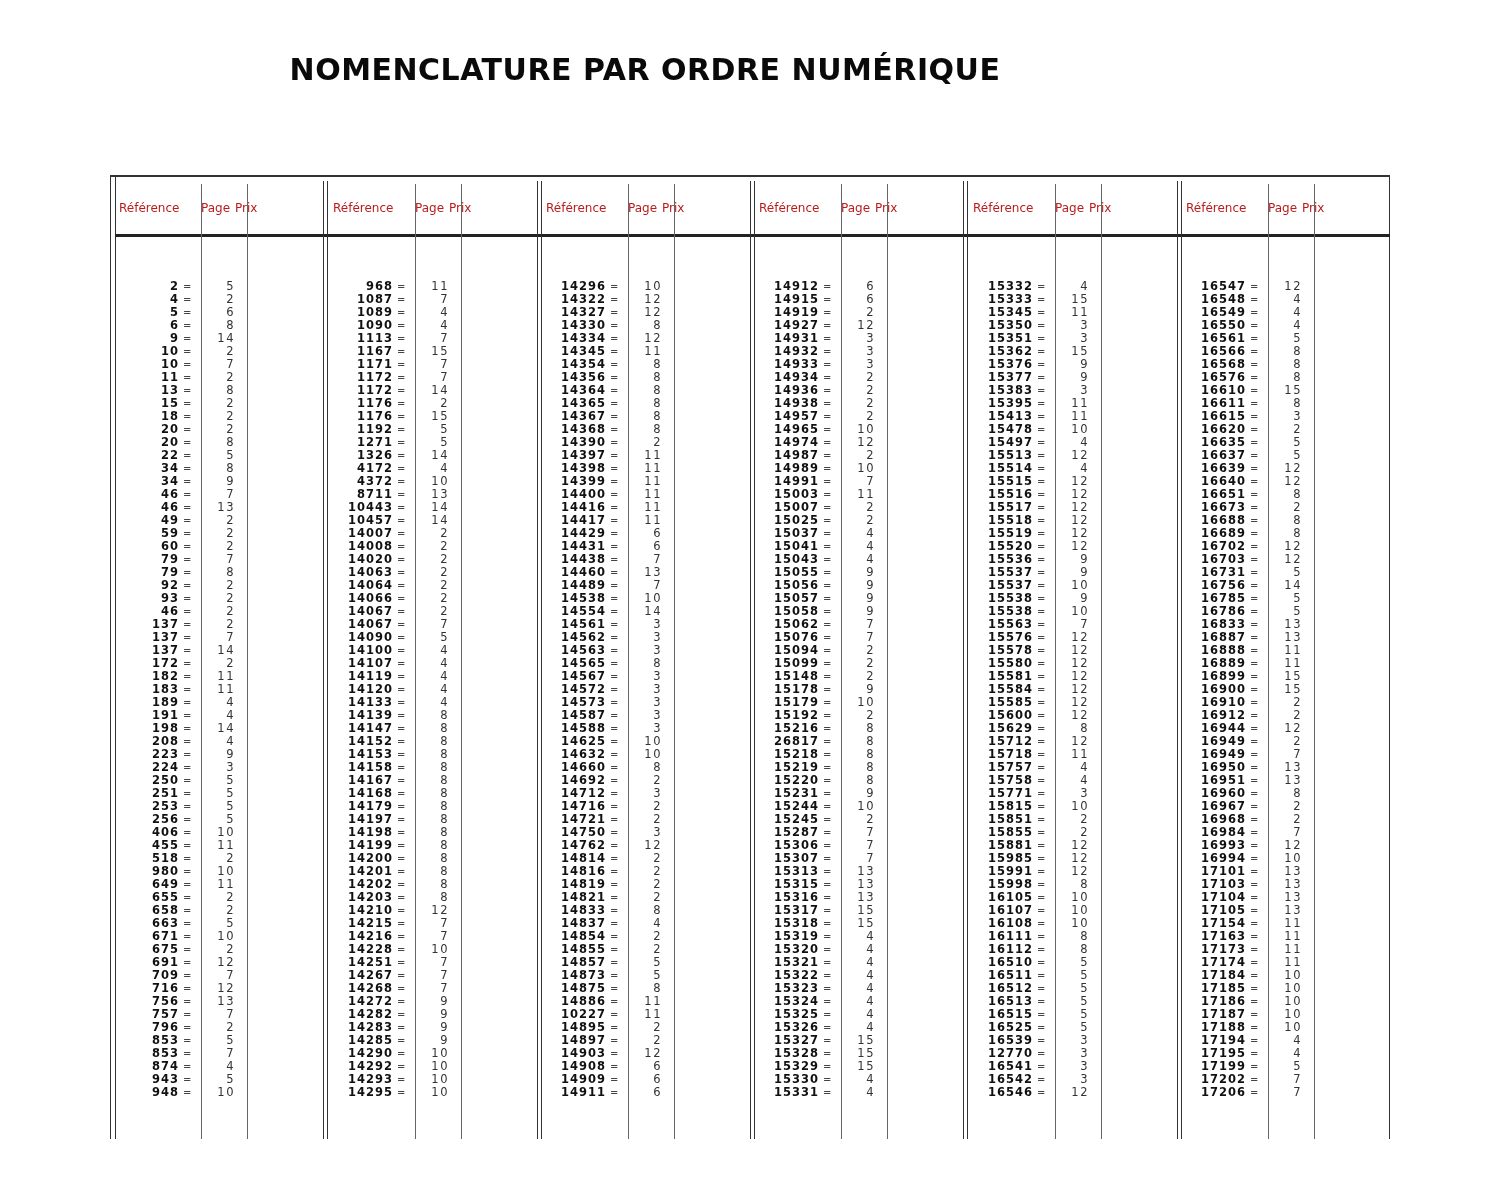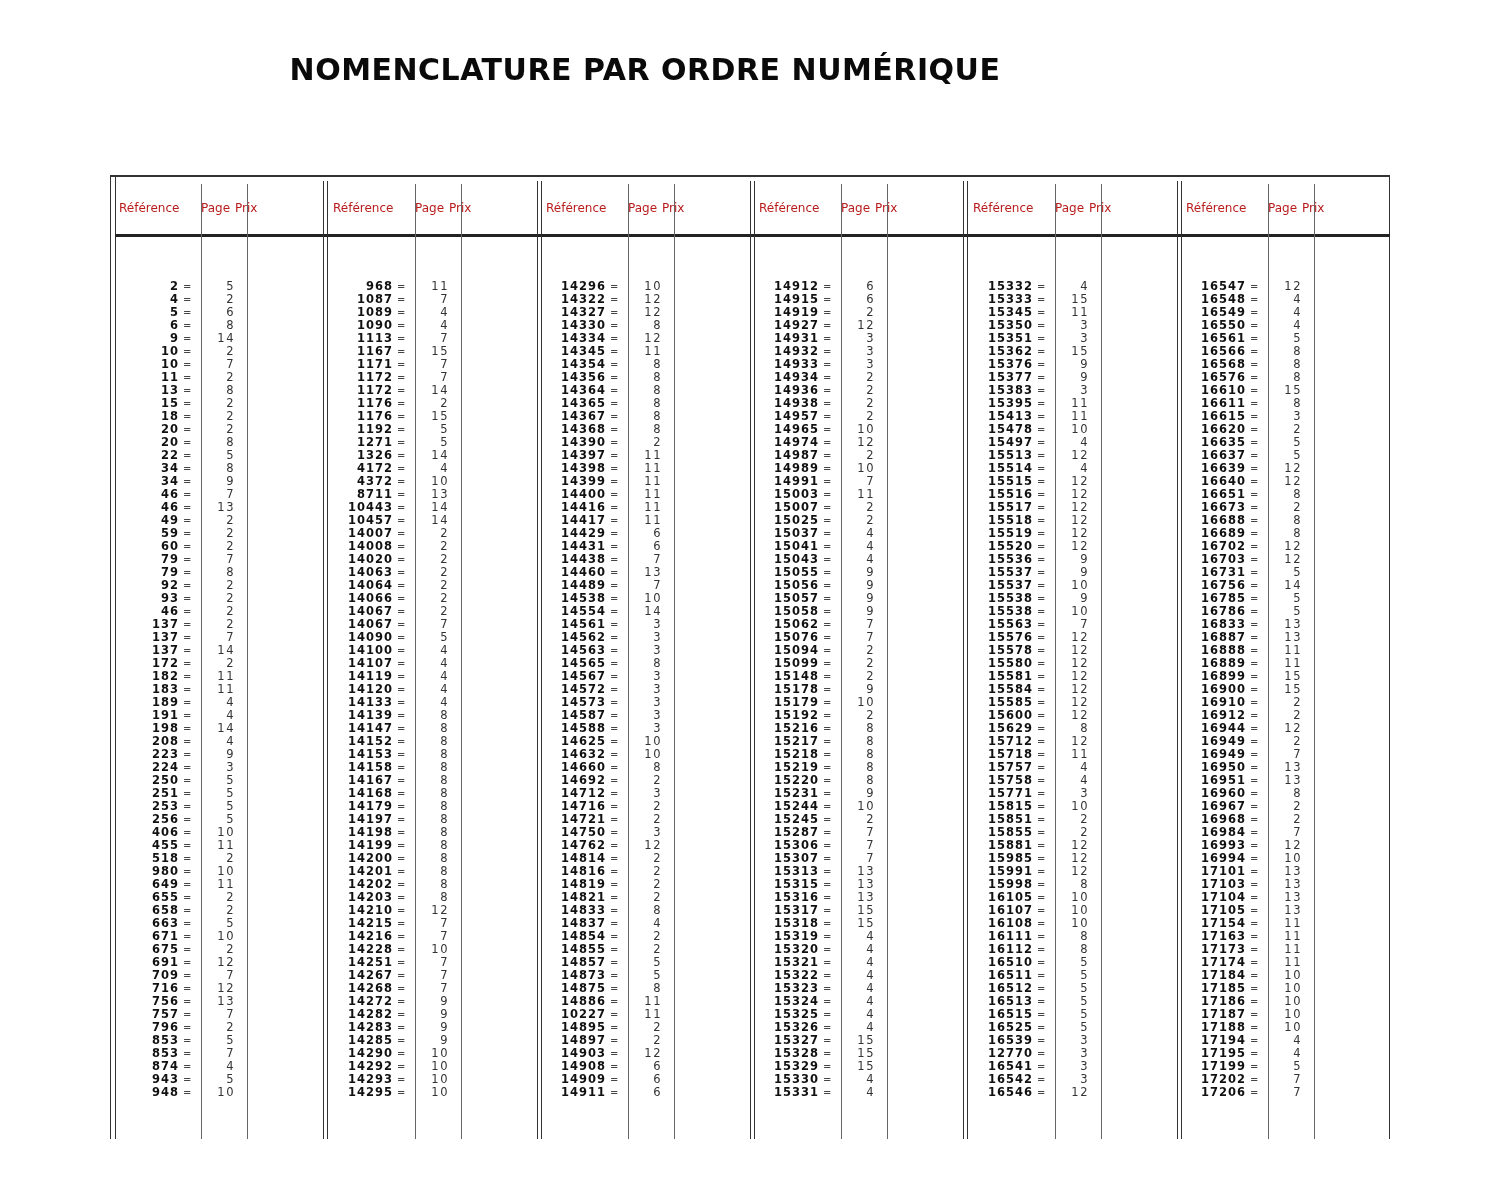--- a/index.html
+++ b/index.html
@@ -1439,21 +1439,21 @@
             <span class="pg">2</span>
             <span class="px"></span>
           </div>
           <div class="row">
             <span class="ref">15216</span>
             <span class="eq">=</span>
             <span class="pg">8</span>
             <span class="px"></span>
           </div>
           <div class="row">
-            <span class="ref">15217</span>
+            <span class="ref">26817</span>
             <span class="eq">=</span>
             <span class="pg">8</span>
             <span class="px"></span>
           </div>
           <div class="row">
             <span class="ref">15218</span>
             <span class="eq">=</span>
             <span class="pg">8</span>
             <span class="px"></span>
           </div>

